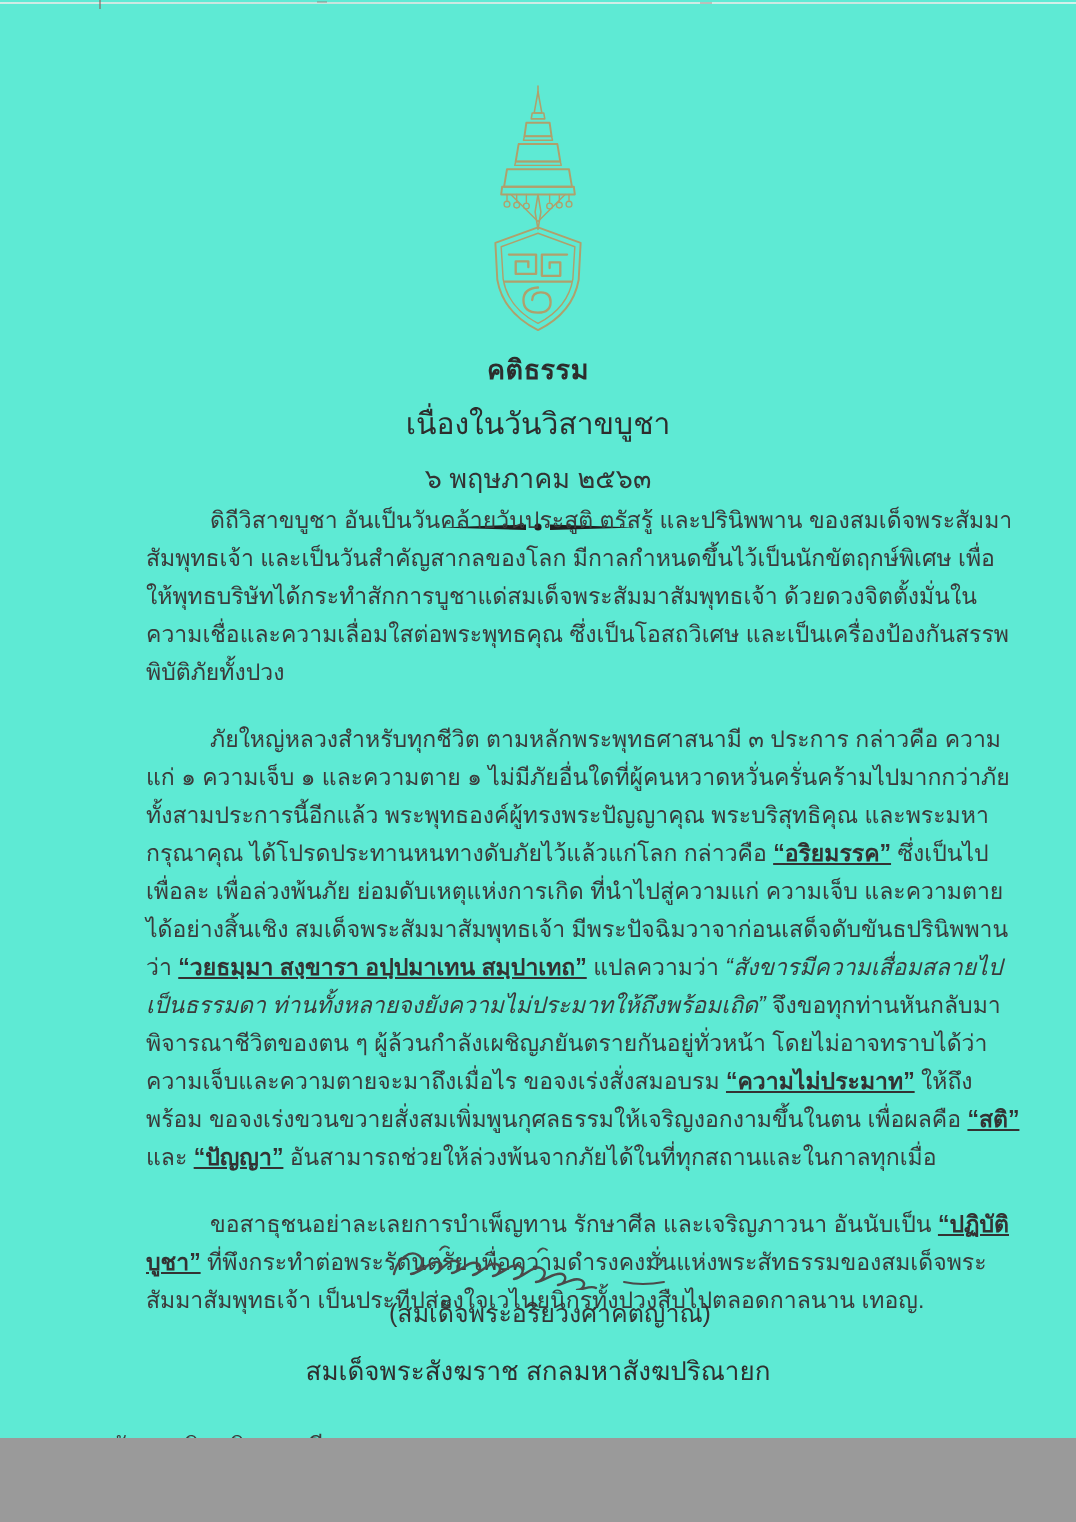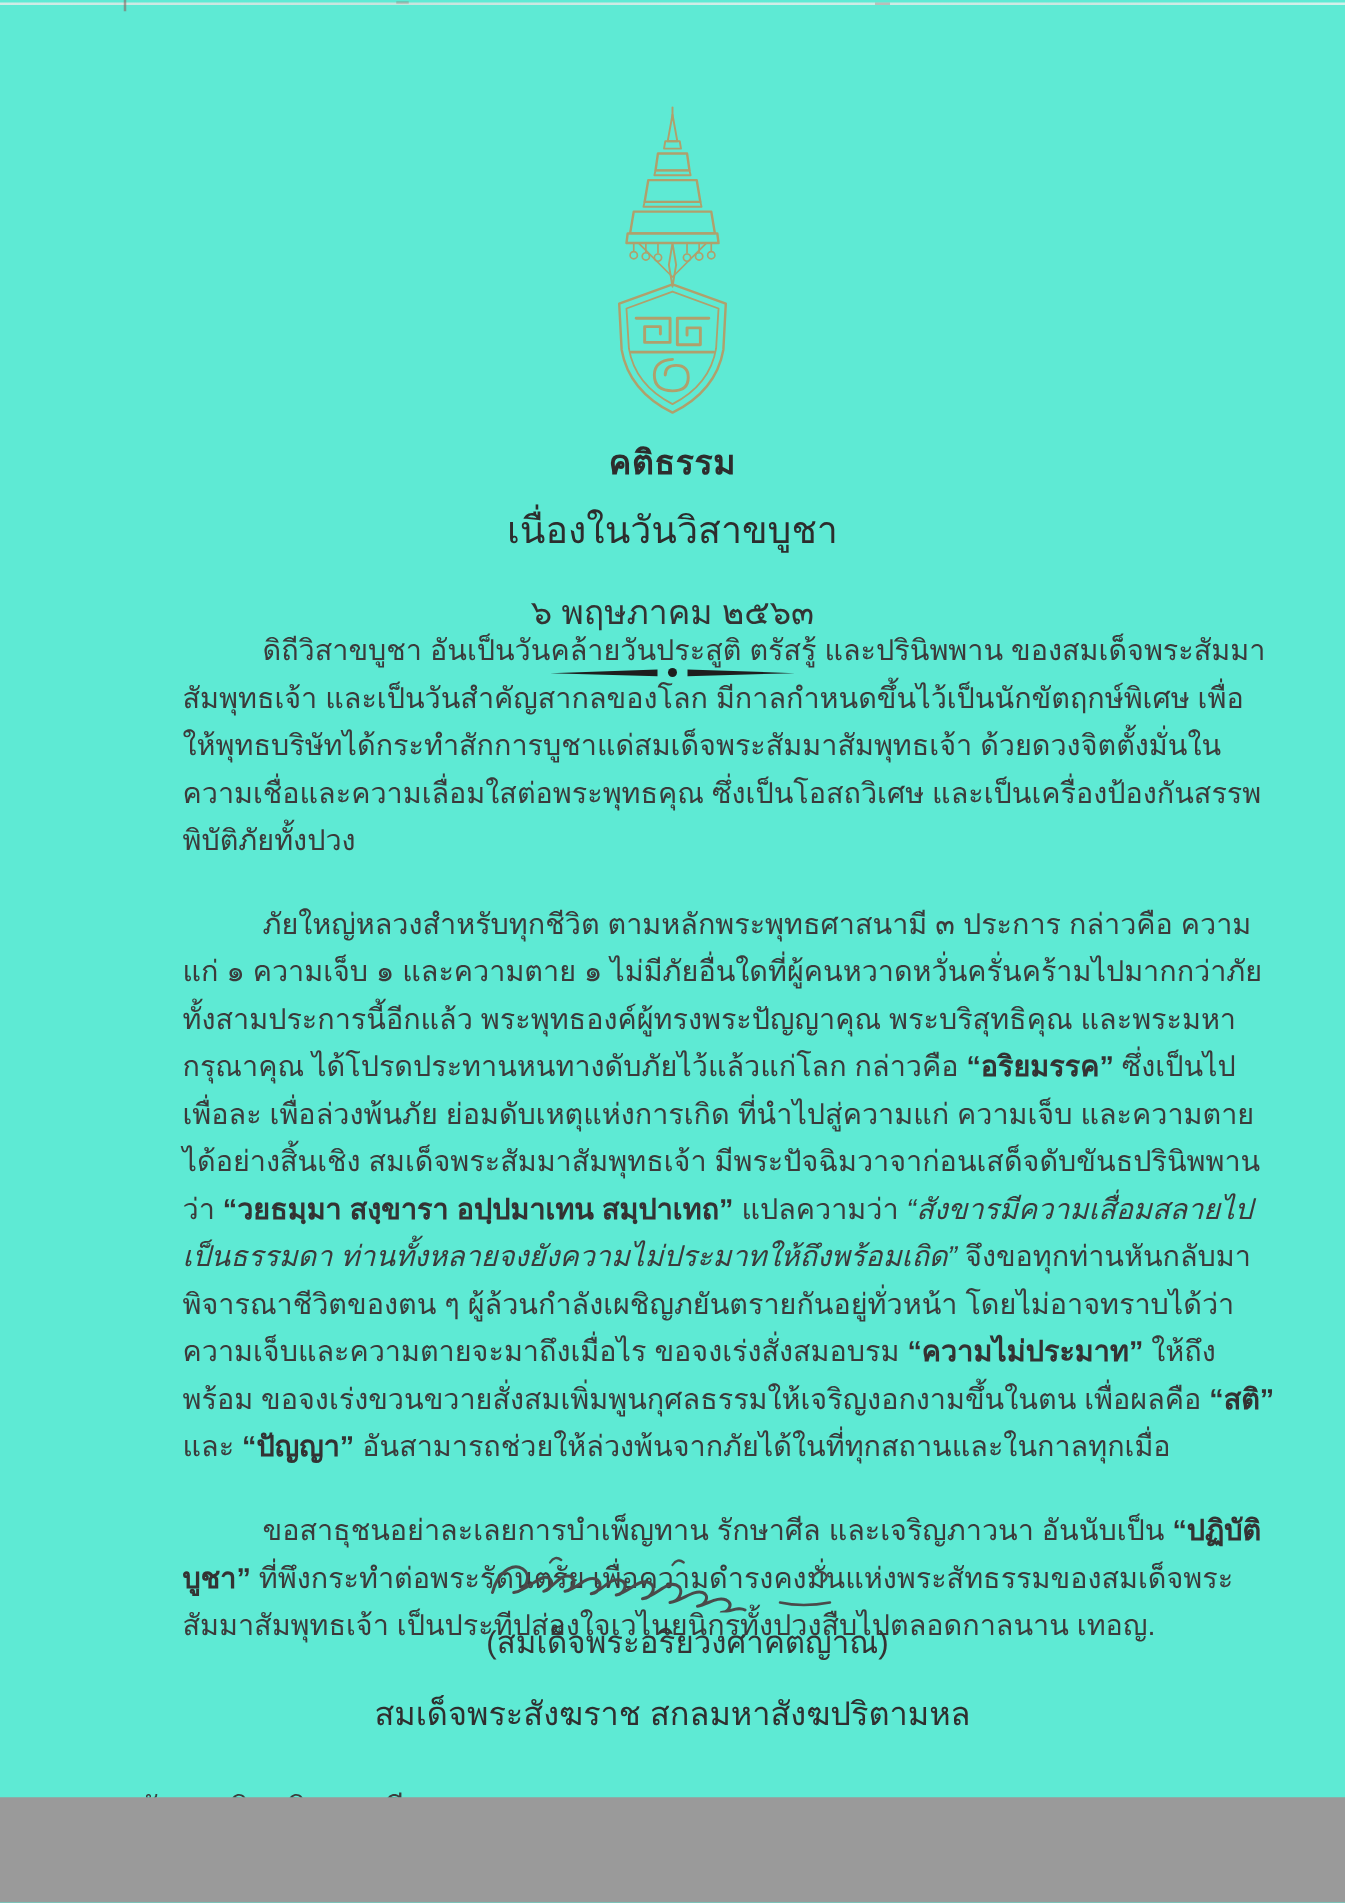--- a/index.html
+++ b/index.html
@@ -26,37 +26,37 @@
   .tick-2 { top: 1px; left: 317px; width: 10px; height: 2px; opacity: .3; }
   .tick-3 { top: 2px; left: 700px; width: 12px; height: 2px; opacity: .3; }
 
   .header { position: absolute; top: 84px; left: 0; width: 100%; text-align: center; }
   .emblem-wrap { display: block; margin: 0 auto; width: 136px; height: 250px; }
   .doc-title {
     margin-top: 14px;
     font-size: 27px; font-weight: 600; color: #2d2d2d; letter-spacing: .5px;
   }
   .doc-subtitle { margin-top: 9px; font-size: 30px; font-weight: 500; color: #2d2d2d; }
-  .doc-date { margin-top: 21px; font-size: 27px; font-weight: 500; color: #333; }
+  .doc-date { margin-top: 10px; font-size: 27px; font-weight: 500; color: #333; }
   .divider-wrap { margin: 20px auto 0; width: 200px; height: 14px; }
 
   .body-text {
     position: absolute;
     top: 501px; left: 103px;
     width: 874px;
     font-size: 23px;
     line-height: 38px;
     color: #3b3b3b;
     text-align: left;
     margin-left: 43px;
   }
   .body-para { text-indent: 64px; margin-bottom: 29px; }
   .body-para:last-child { margin-bottom: 0; }
   .seg-normal { font-weight: 400; font-style: normal; }
-  .seg-bold   { font-weight: 700; font-style: normal; color: #333; }
+  .seg-bold   { font-weight: 700; font-style: normal; color: #333; text-decoration: underline; }
   .seg-italic { font-weight: 400; font-style: italic; }
 
   .sign-block { position: absolute; top: 1238px; left: 0; width: 100%; text-align: center; }
   .signature-wrap { display: block; margin: 0 auto; width: 300px; height: 52px; }
   .sign-name { margin-top: 3px; font-size: 25px; color: #343434; margin-left: 24px; }
   .sign-title { margin-top: 17px; font-size: 26px; font-weight: 500; color: #2f2f2f; }
 
   .footer {
     position: absolute;
     top: 1426px; left: 112px;
@@ -145,18 +145,18 @@
     <div class="signature-wrap">
       <svg viewBox="0 0 300 52" width="300" height="52" fill="none" stroke="#4a4a4a" stroke-width="2.4" stroke-linecap="round" stroke-linejoin="round">
         <path d="M6,36 c4,-16 16,-24 24,-19 c8,5 3,18 -7,19 c12,-2 20,-14 27,-12 c6,2 3,10 -3,11 c9,-4 13,-14 21,-12 c6,2 3,11 -4,12 c10,-2 16,-12 24,-10 c7,2 4,11 -3,12 c10,-3 15,-13 23,-11 c7,2 4,11 -3,12 c11,-3 18,-13 26,-10 c7,3 3,12 -5,13 c12,-3 19,-14 27,-11 c7,3 3,13 -5,14 c11,-2 18,-10 26,-8 c6,2 3,10 -4,11 c9,-2 16,-8 23,-5 c6,3 2,10 -4,10 c8,-1 14,-5 19,-2"></path>
         <path d="M236,44 q18,4 40,0" stroke-width="2"></path>
         <path d="M52,12 q4,-6 9,-2" stroke-width="1.8"></path>
         <path d="M150,14 q4,-6 9,-2" stroke-width="1.8"></path>
         <path d="M262,24 q5,-7 10,-3 q3,3 -1,6" stroke-width="1.8"></path>
       </svg>
     </div>
     <div class="sign-name">(สมเด็จพระอริยวงศาคตญาณ)</div>
-    <div class="sign-title">สมเด็จพระสังฆราช สกลมหาสังฆปริตามหล</div>
+    <div class="sign-title">สมเด็จพระสังฆราช สกลมหาสังฆปริณายก</div>
   </div>
 
   <div class="footer">วังขารมิธสถิตมหาสีมาราม</div>
 
 </div>
 
 </body></html>

